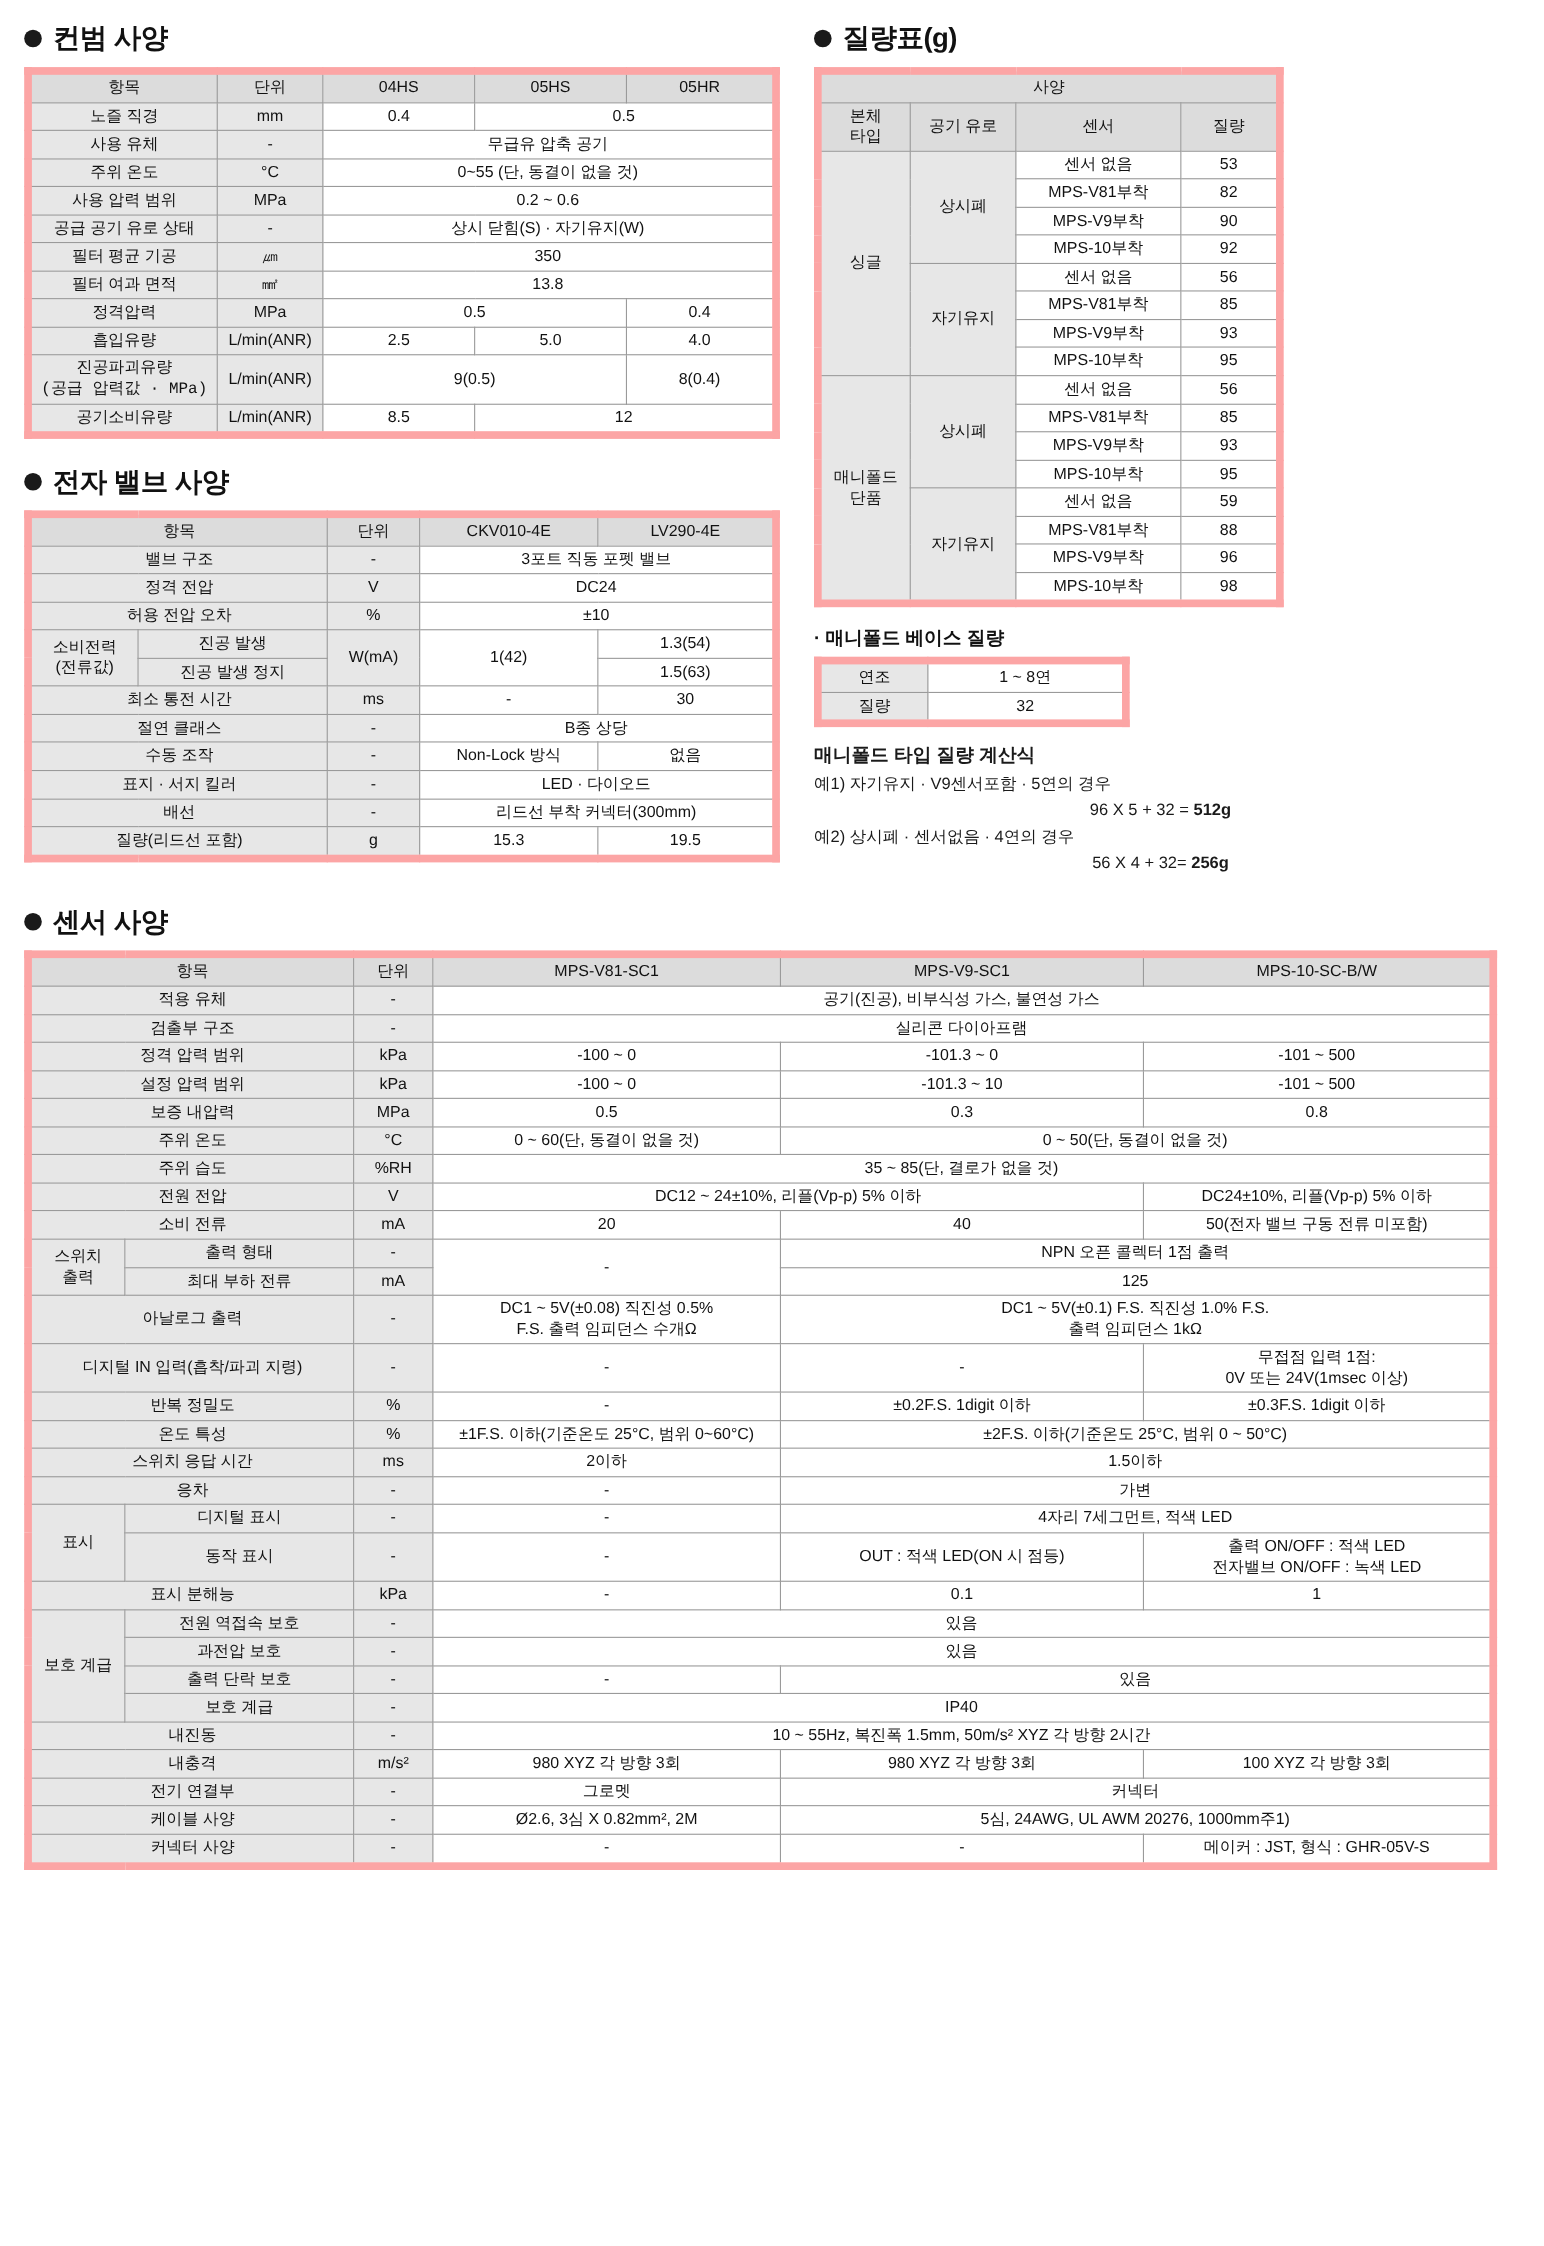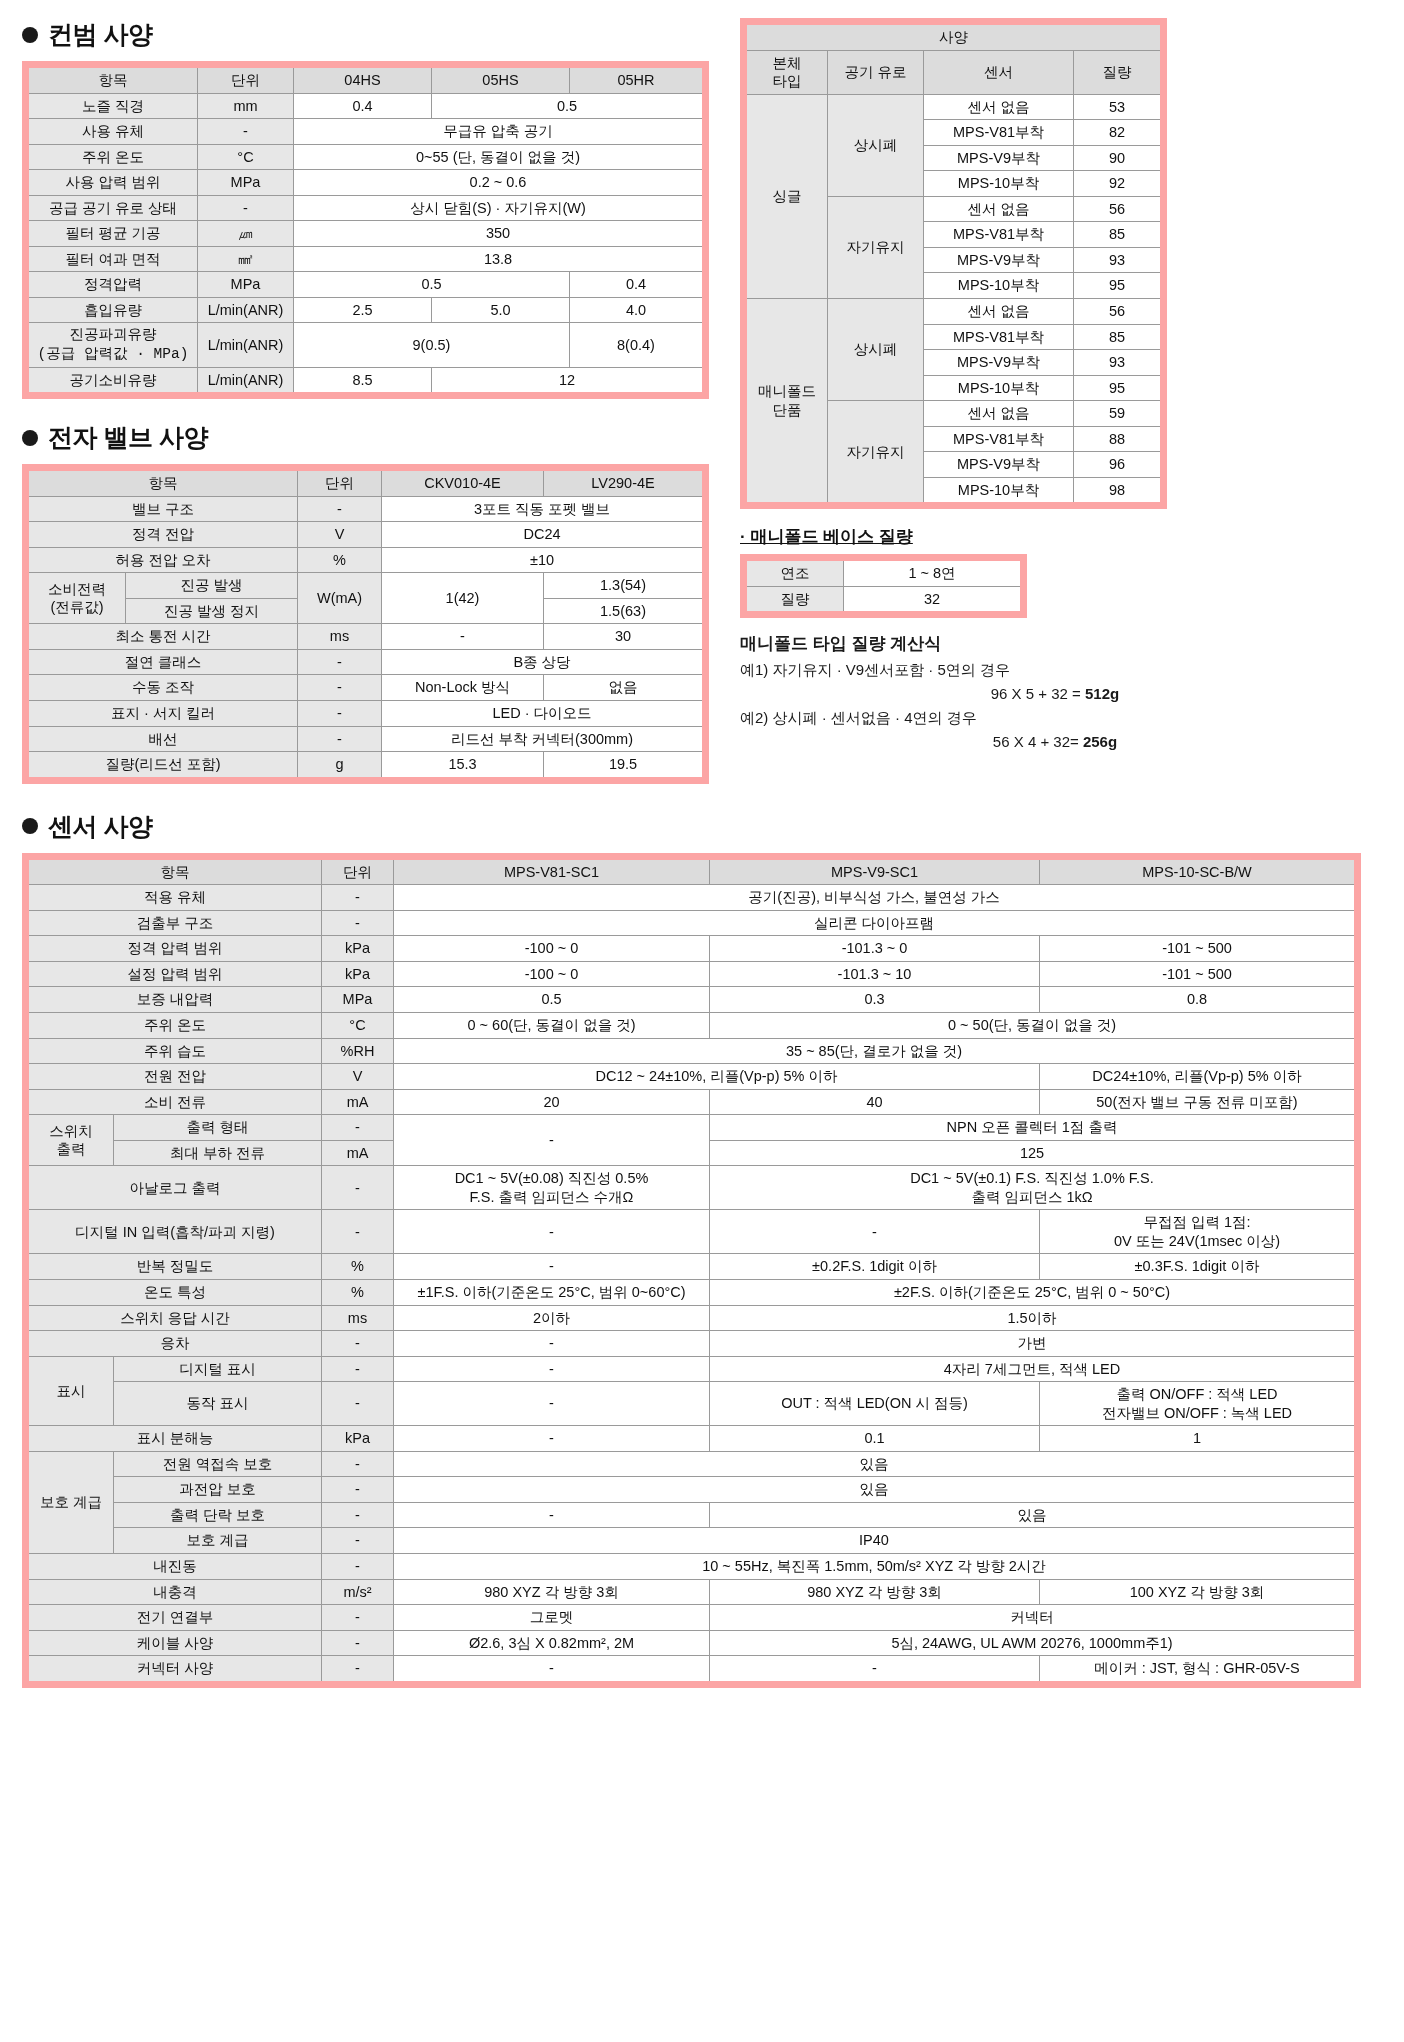--- a/index.html
+++ b/index.html
@@ -56,21 +56,21 @@
   .small { font-size: 13px; }
 
   
   .cols { display: flex; gap: 18px; align-items: flex-start; }
   .left-col { width: 700px; flex: 0 0 700px; }
   .right-col { width: 630px; flex: 0 0 630px; }
 
   .block { margin-bottom: 22px; }
 
   .mini-title {
-    font-size: 17px; font-weight: bold; margin: 4px 0 6px 0; color: #111; text-decoration: underline;
+    font-size: 17px; font-weight: bold; margin: 4px 0 6px 0; color: #111;
   }
   .calc-title { font-size: 17px; font-weight: bold; margin: 14px 0 4px 0; }
   .calc-line { font-size: 15px; margin: 2px 0; line-height: 1.45; }
   .calc-line.center { text-align: center; }
   .calc-res { font-weight: bold; }
 
   .footnote {
     font-size: 14.5px; font-weight: bold; margin-top: 10px; color: #111;
   }
   .two-line { line-height: 1.2; font-family: Liberation Mono, monospace; }
@@ -253,20 +253,24 @@
           </tr>
         </tbody>
           </table>
       </div>
 
     </div>
 
     <div class="right-col">
 
       <div class="block">
+        <div class="section-title">
+          <span class="bullet-dot"></span>
+          <span>질량표(g)</span>
+        </div>
         <table class="spec" style="width:420px">
           <colgroup>
             <col style="width:84px">
               <col style="width:96px">
               <col style="width:150px">
               <col style="width:90px">
           </colgroup>
           <tbody>
               <tr>
             <th colspan="4">사양</th>

